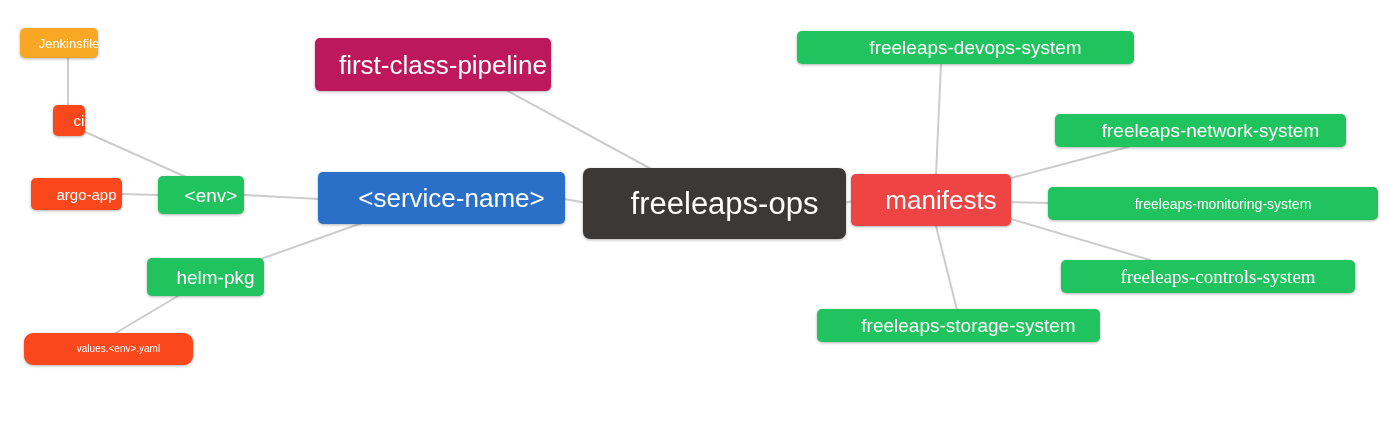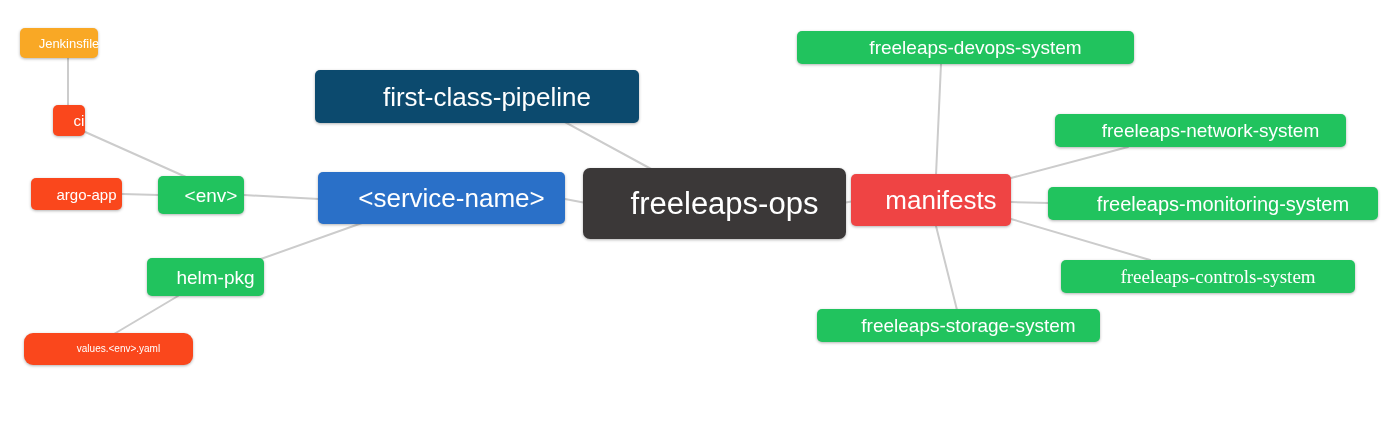--- a/index.html
+++ b/index.html
@@ -65,23 +65,23 @@
       <line x1="1011" y1="219" x2="1150" y2="260" stroke="#cccccc" stroke-width="2" stroke-linecap="round"></line>
       <line x1="936" y1="226" x2="957" y2="310" stroke="#cccccc" stroke-width="2" stroke-linecap="round"></line>
     </svg>
   <div class="node-layer">
       <div class="node" style="left: 20px; top: 28px; width: 78px; height: 30px; background: rgb(249, 168, 37); font-size: 13px;">Jenkinsfile</div>
       <div class="node" style="left: 53px; top: 105px; width: 32px; height: 31px; background: rgb(250, 71, 28); font-size: 15px;">ci</div>
       <div class="node" style="left: 31px; top: 178px; width: 91px; height: 32px; background: rgb(250, 71, 28); font-size: 15px;">argo-app</div>
       <div class="node" style="left: 158px; top: 176px; width: 86px; height: 38px; background: rgb(33, 195, 94); font-size: 19px;">&lt;env&gt;</div>
       <div class="node" style="left: 147px; top: 258px; width: 117px; height: 38px; background: rgb(33, 195, 94); font-size: 19px;">helm-pkg</div>
       <div class="node" style="left: 24px; top: 333px; width: 169px; height: 32px; background: rgb(250, 71, 28); font-size: 10px; border-radius: 9px;">values.&lt;env&gt;.yaml</div>
-      <div class="node" style="left: 315px; top: 38px; width: 324px; height: 53px; background: #0c4a6e; font-size: 26px; margin-top: 32px;">first-class-pipeline</div>
+      <div class="node" style="left: 315px; top: 38px; width: 236px; height: 53px; background: #be185d; font-size: 26px;">first-class-pipeline</div>
       <div class="node" style="left: 318px; top: 172px; width: 247px; height: 52px; background: rgb(42, 112, 200); font-size: 26px;">&lt;service-name&gt;</div>
       <div class="node" style="left: 583px; top: 168px; width: 263px; height: 71px; background: rgb(59, 56, 56); font-size: 31px; border-radius: 7px;">freeleaps-ops</div>
       <div class="node" style="left: 851px; top: 174px; width: 160px; height: 52px; background: #ef4444; font-size: 26px;">manifests</div>
       <div class="node" style="left: 797px; top: 31px; width: 337px; height: 33px; background: rgb(33, 195, 94); font-size: 19px;">freeleaps-devops-system</div>
       <div class="node" style="left: 1055px; top: 114px; width: 291px; height: 33px; background: rgb(33, 195, 94); font-size: 19px;">freeleaps-network-system</div>
-      <div class="node" style="left: 1048px; top: 187px; width: 330px; height: 33px; background: rgb(33, 195, 94); font-size: 20px;">freeleaps-monitoring-system</div>
+      <div class="node" style="left: 1048px; top: 187px; width: 330px; height: 33px; background: rgb(33, 195, 94); font-size: 14px;">freeleaps-monitoring-system</div>
       <div class="node" style="left: 1061px; top: 260px; width: 294px; height: 33px; background: rgb(33, 195, 94); font-size: 19px; font-family: Liberation Serif, serif;">freeleaps-controls-system</div>
       <div class="node" style="left: 817px; top: 309px; width: 283px; height: 33px; background: rgb(33, 195, 94); font-size: 19px;">freeleaps-storage-system</div>
     </div>
 </div>
 
 </body></html>

